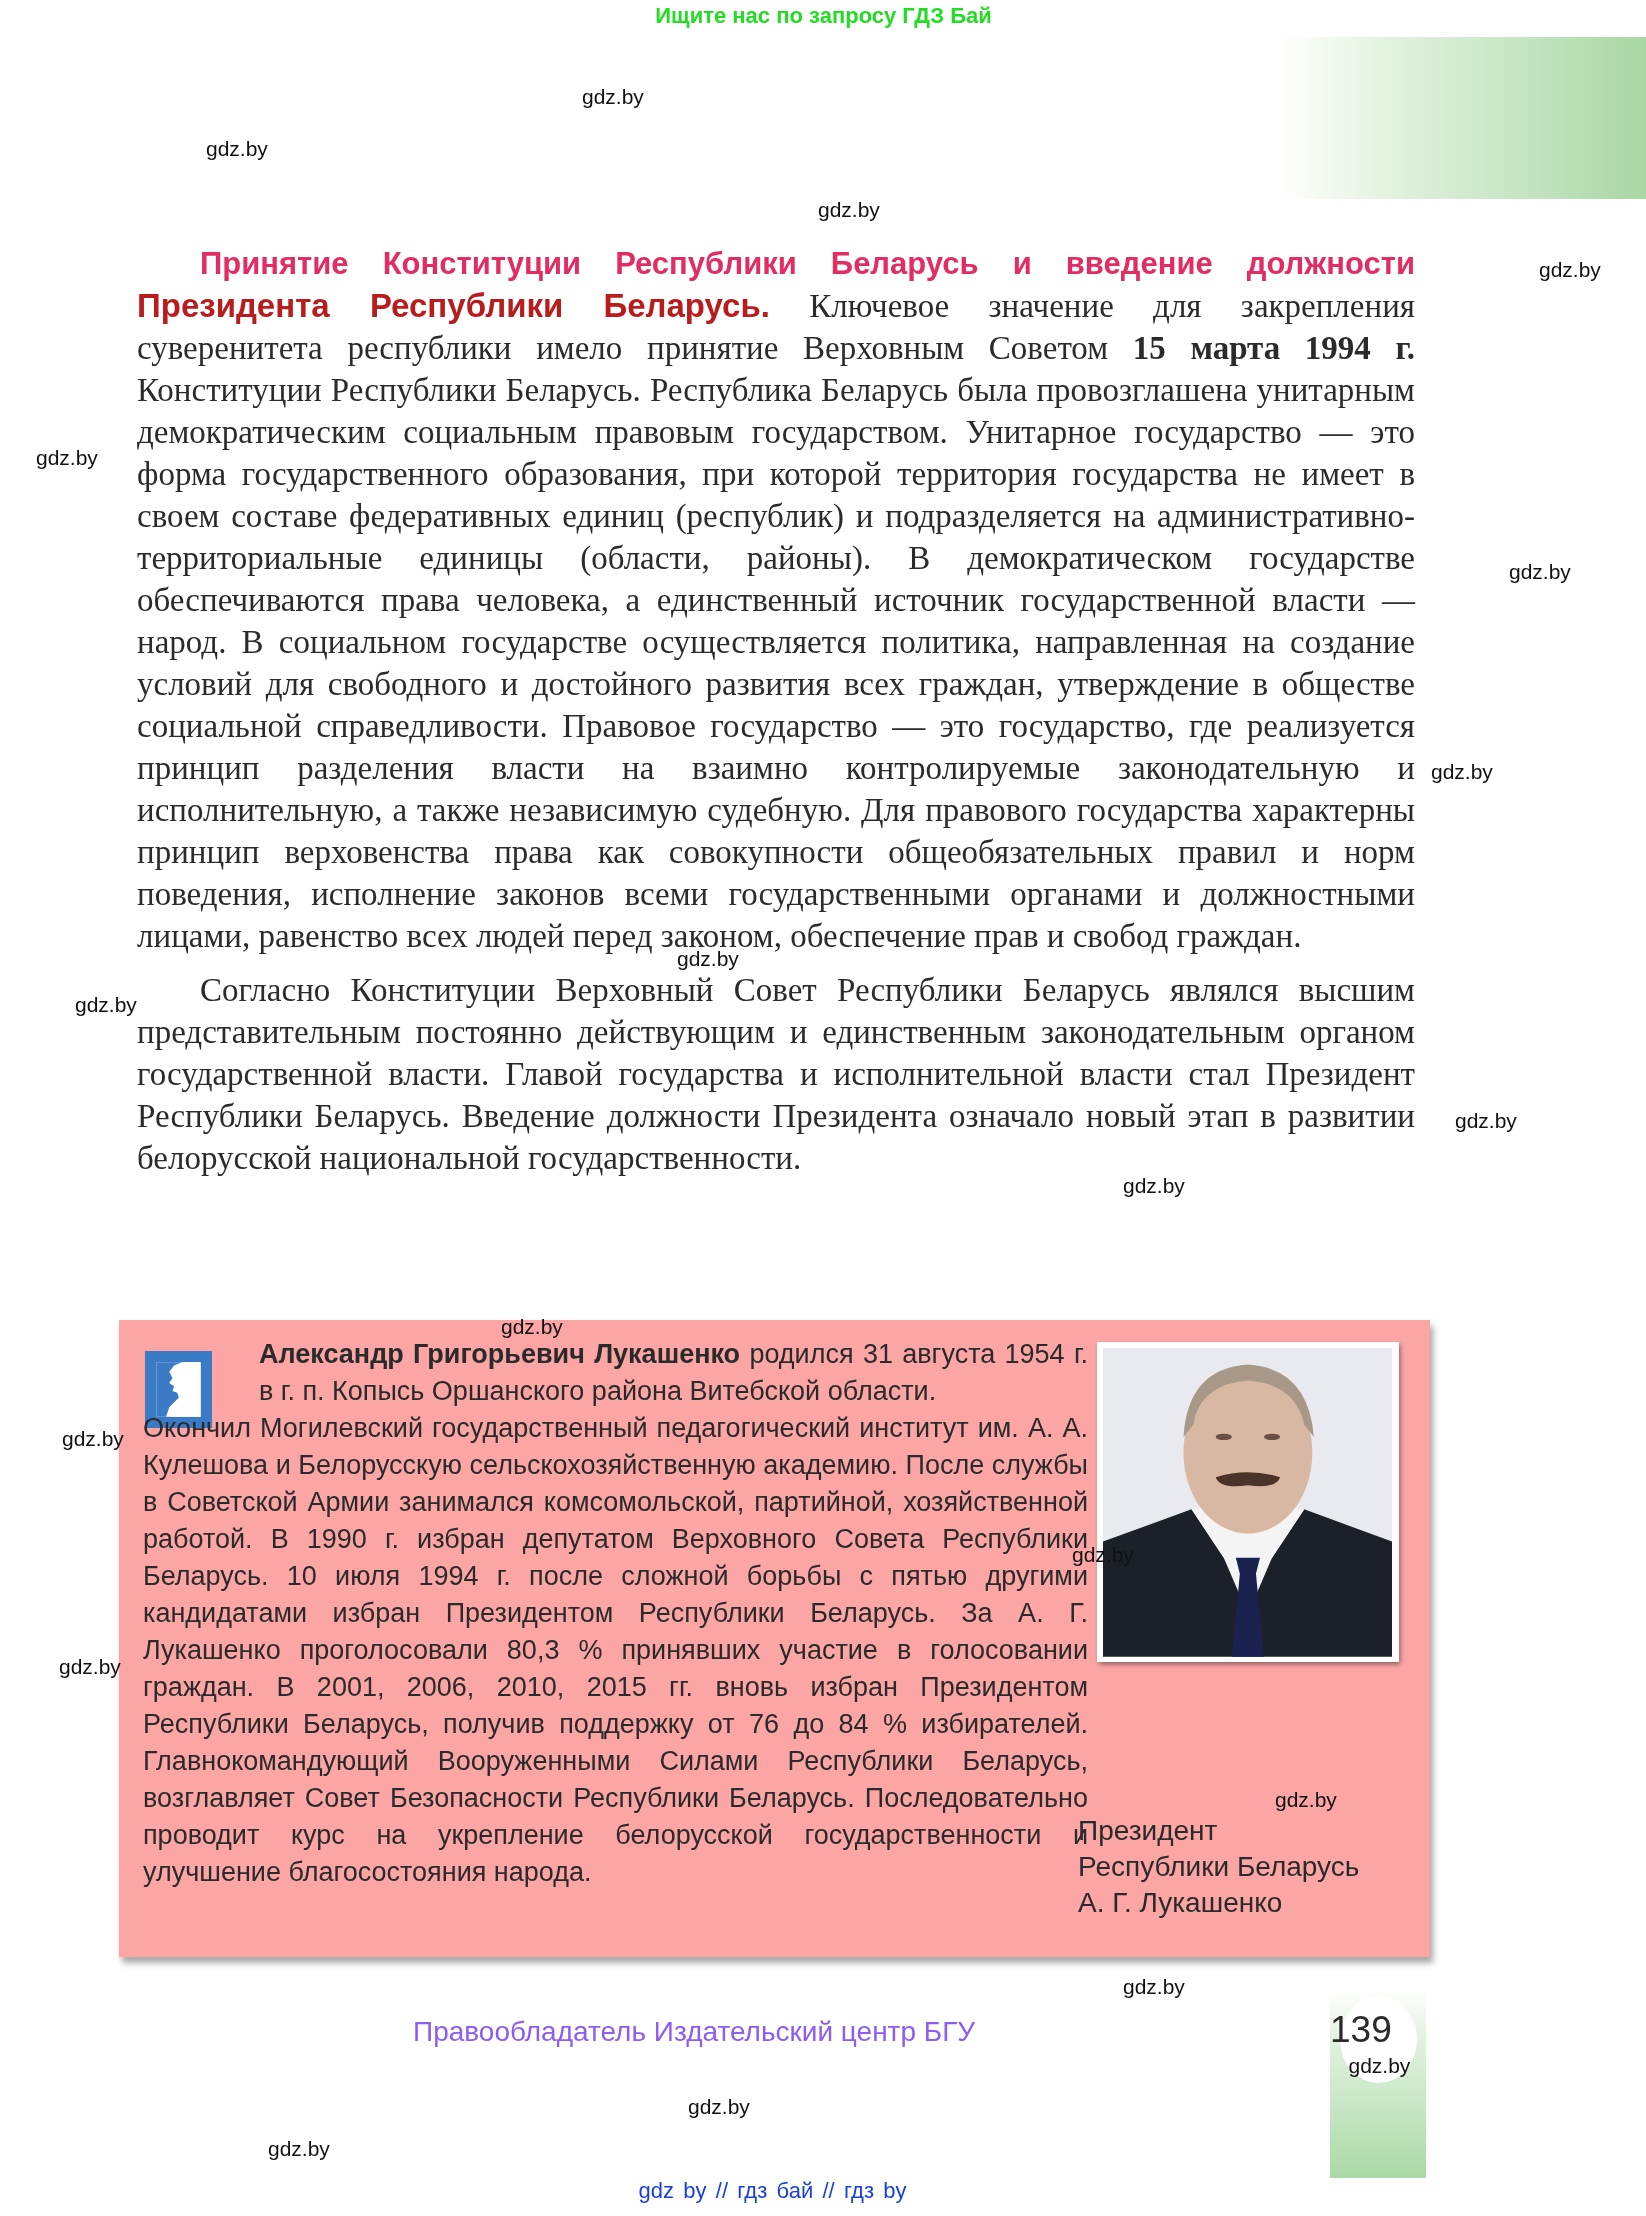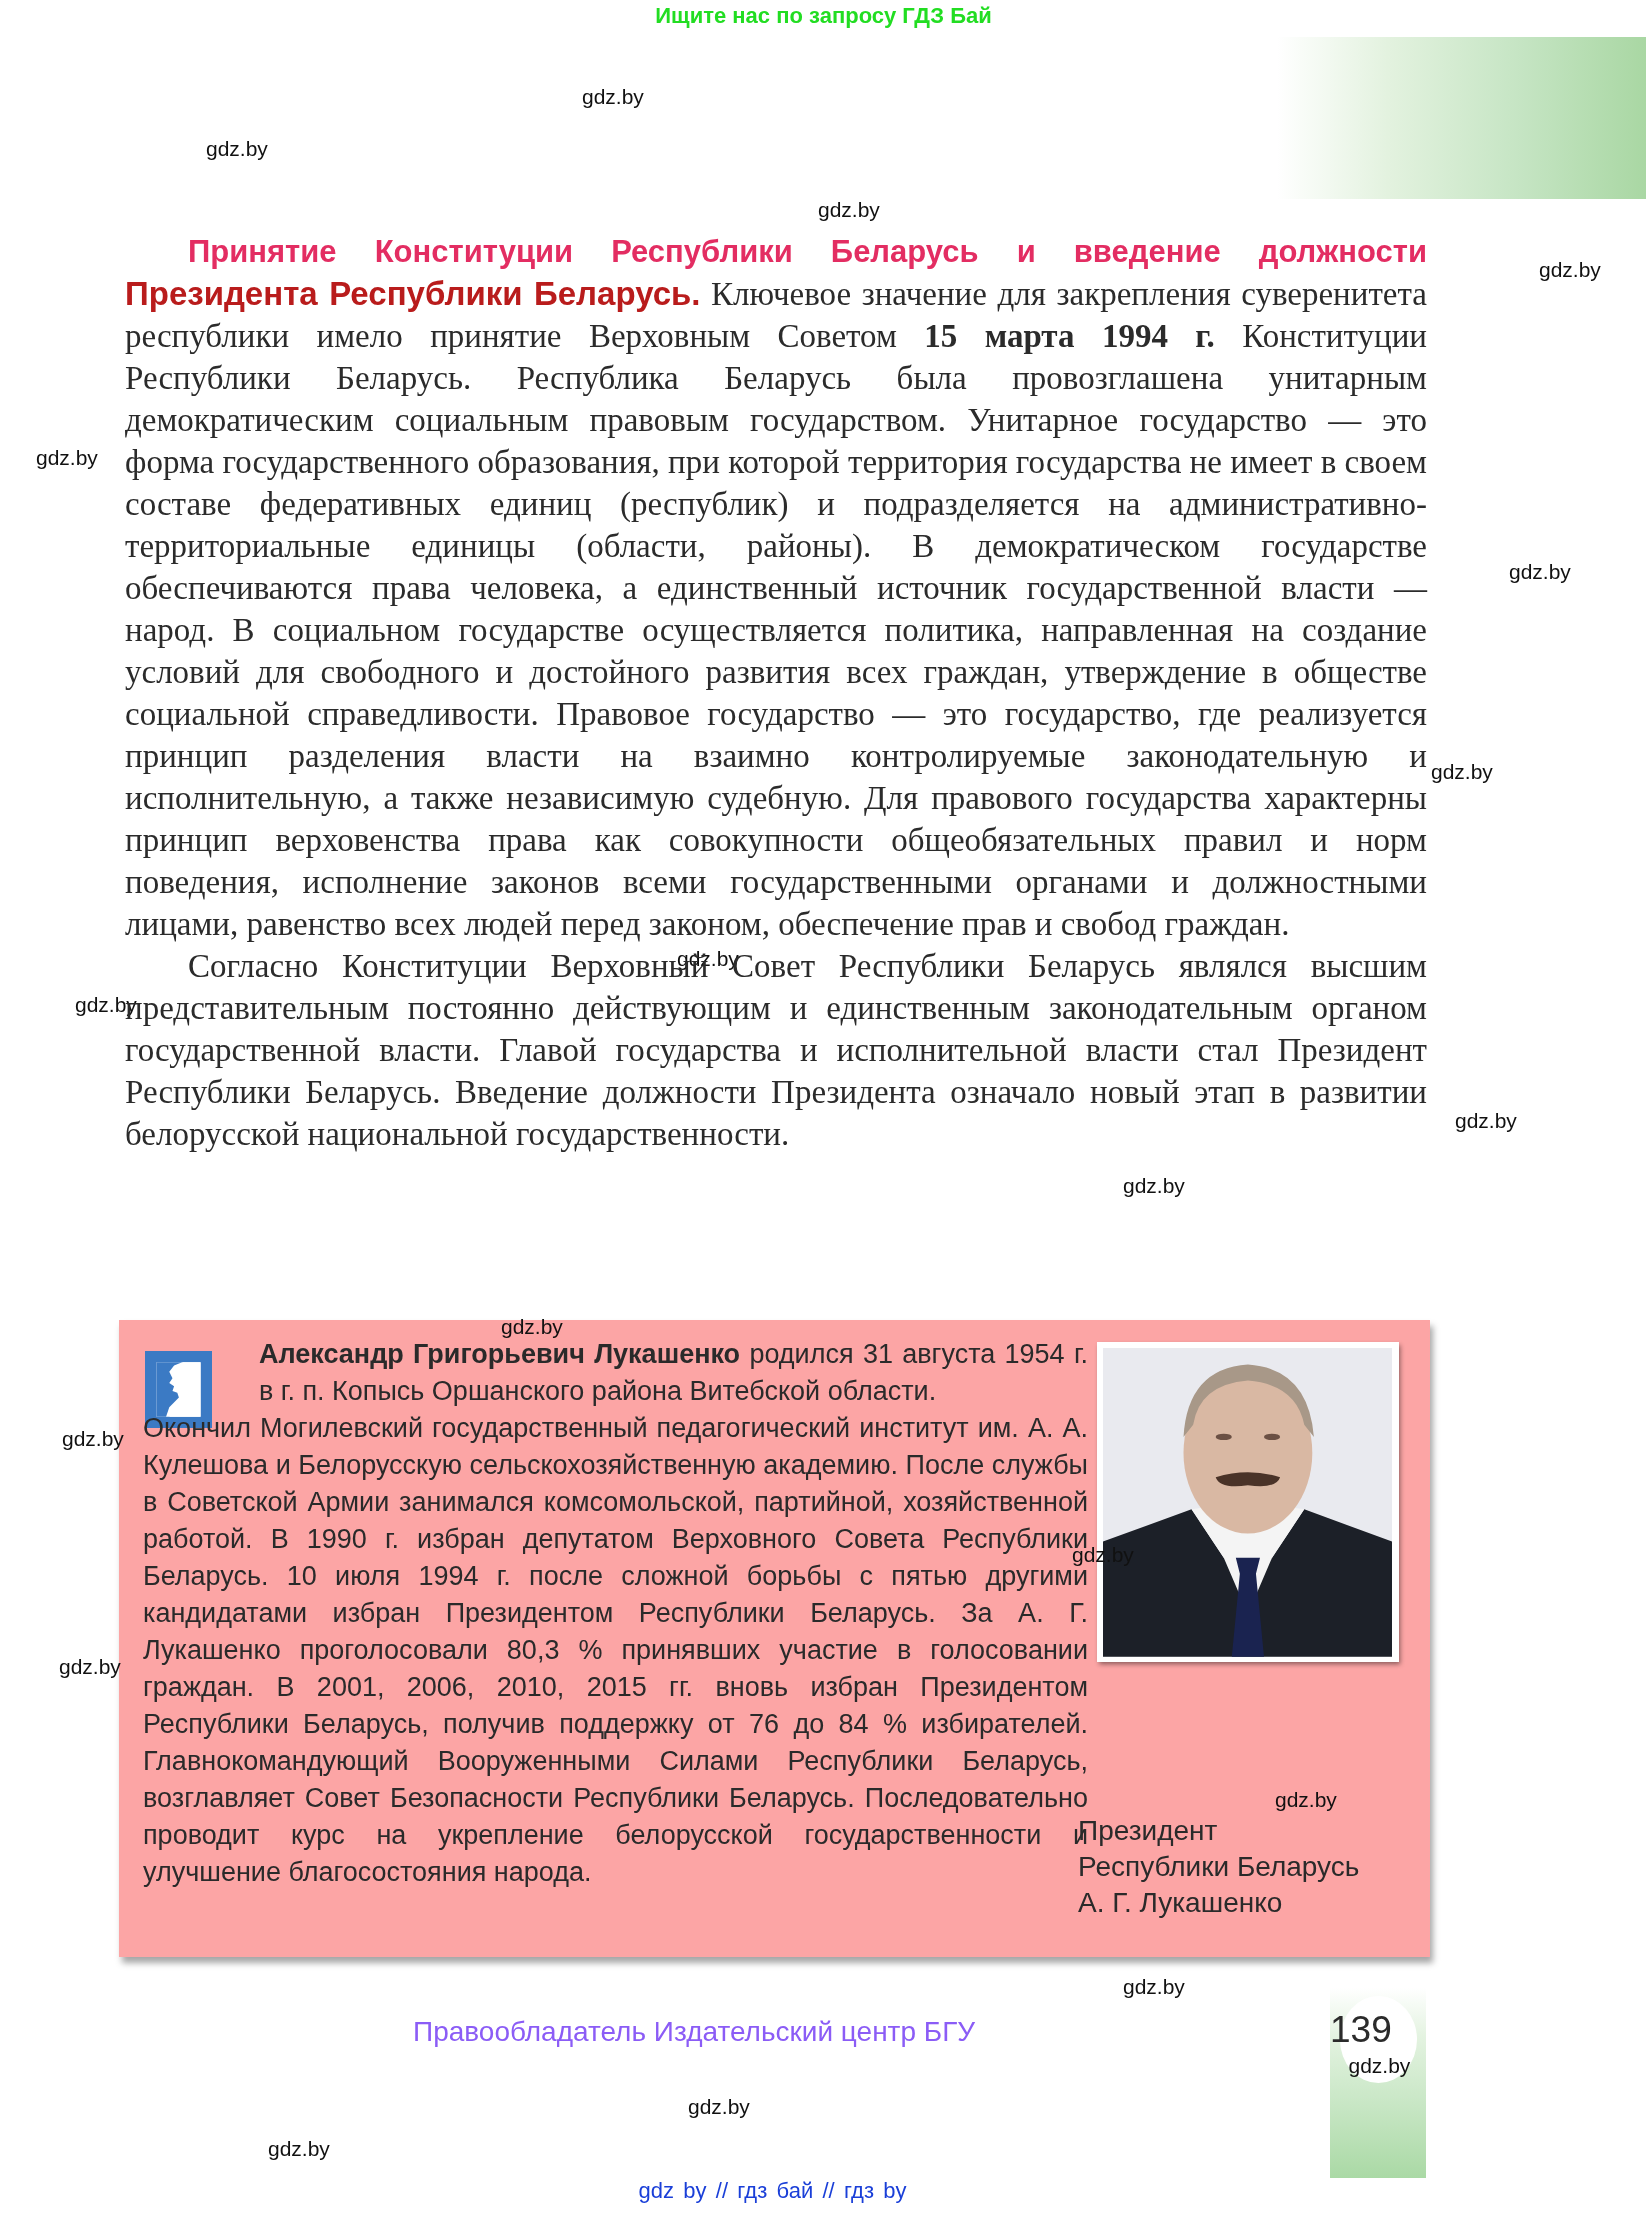--- a/index.html
+++ b/index.html
@@ -4,21 +4,21 @@
 <style>
   html, body { margin:0; padding:0; }
   body { width:1647px; height:2216px; position:relative; background:#ffffff; overflow:hidden;
          font-family:"Liberation Serif", serif; color:#2b2b2b; }
   .topbar { position:absolute; left:0; top:0; width:1647px; text-align:center; top:3.2px;
             font-family:"Liberation Sans", sans-serif; font-size:22px; color:#22dd22;font-weight:bold; }
   .grad-top { position:absolute; left:1277px; top:37px; width:369px; height:162px;
               background:linear-gradient(to right, rgba(255,255,255,0) 0%, #e3f2df 30%, #c6e5c4 65%, #a9d7a3 100%); }
   .wm { position:absolute; font-family:"Liberation Sans", sans-serif; font-size:21px; color:#111; white-space:nowrap; }
   .content { position:absolute; left:125px; top:231px; width:1302px; }
-  .para { font-size:33px; line-height:42px; text-align:justify; text-align-last:left; margin:0; }
+  .para { font-size:33px; line-height:42px; text-align:justify; text-align-last:left; margin:12px; }
   .indent { text-indent:63px; }
   .heading-inline { font-family:"Liberation Sans", sans-serif; font-weight:bold; color:#b91c1c; font-size:33px; }
   .heading-first { display:block; font-family:"Liberation Sans", sans-serif; font-weight:bold; color:#e32d62; font-size:31px;
                    text-indent:63px; text-align:justify; text-align-last:justify; }
   .bold { font-weight:bold; }
   .bio-box { position:absolute; left:119px; top:1320px; width:1311px; height:637px; background:#fca5a5;
              box-shadow:3.2px 6.4px 6.4px rgba(0,0,0,0.35); }
   .bio-icon { position:absolute; left:26px; top:31px; width:67px; height:77px; background:#3b7ac4; }
   .bio-text { position:absolute; left:24px; top:16px; width:945px; font-family:"Liberation Sans", sans-serif;
               font-size:27px; line-height:37px; text-align:justify; color:#2a2a2a; }

